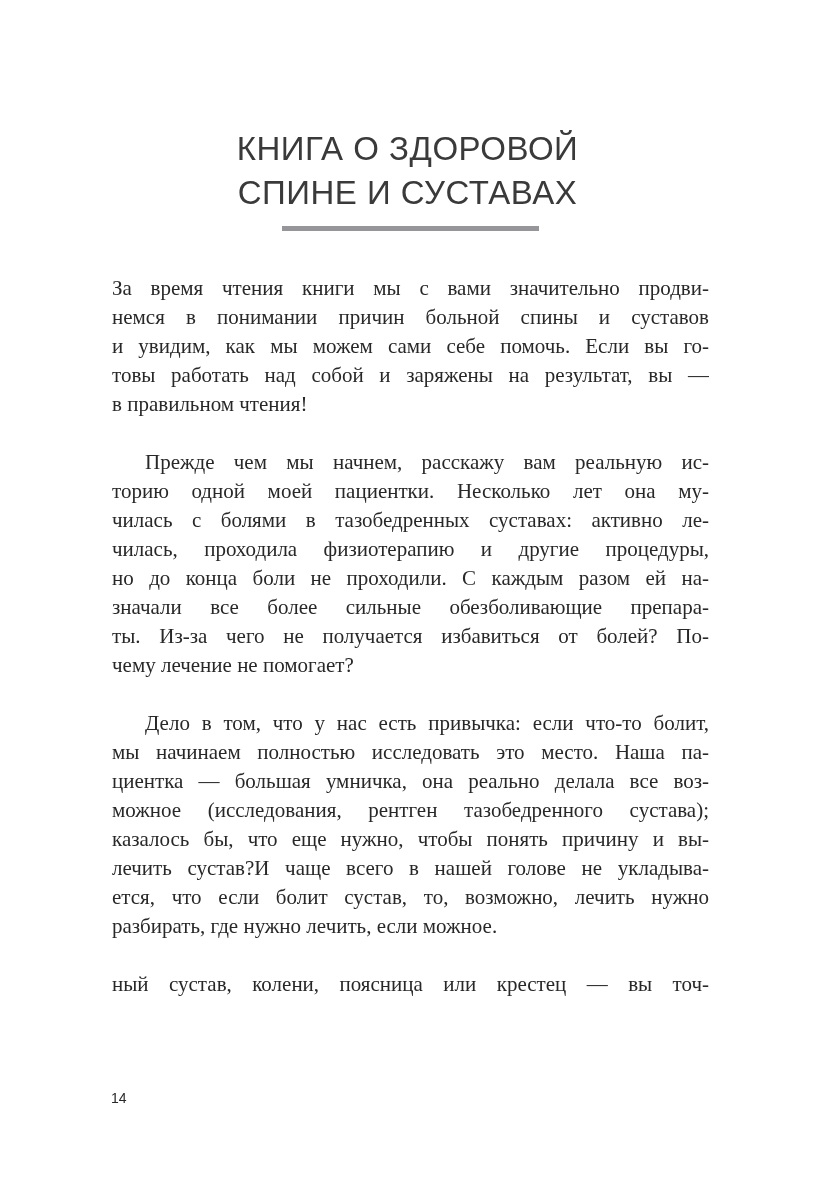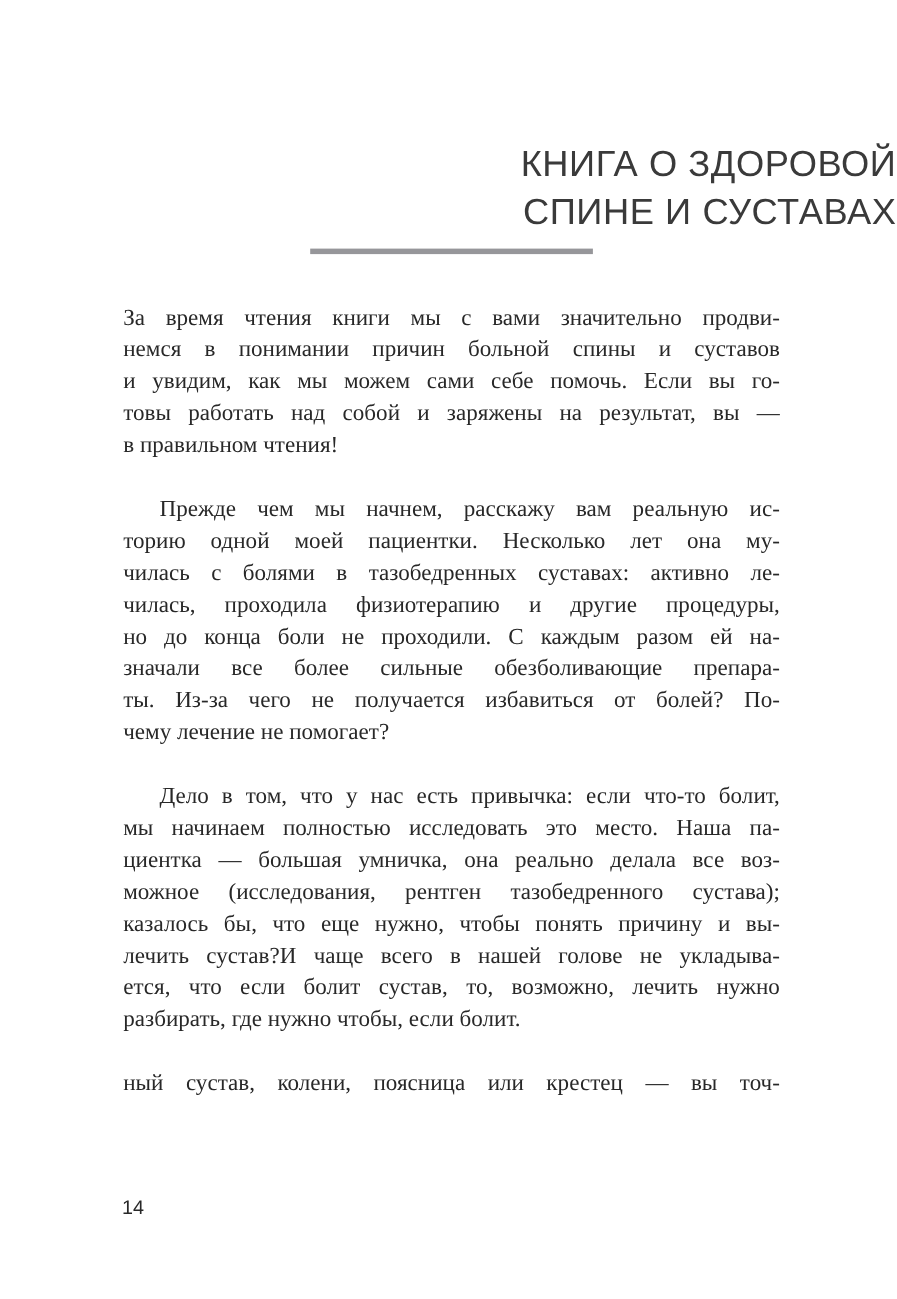--- a/index.html
+++ b/index.html
@@ -13,21 +13,21 @@
     height: 1181px;
     background: var(--bg, #ffffff);
     overflow: hidden;
   }
   .title {
     position: absolute;
     top: 127px;
     left: 0;
     width: 815px;
     margin: 0;
-    text-align: right;
+    text-align: center;
     font-family: "Liberation Sans", sans-serif;
     font-weight: 400;
     font-size: 33px;
     line-height: 44px;
     letter-spacing: 0.5px;
     color: var(--title-color, #3a3a3a);
     white-space: pre-line;
   }
   .divider {
     position: absolute;
@@ -60,21 +60,21 @@
     text-align-last: left;
   }
   .line.indent {
     text-indent: 33px;
   }
   .page-number {
     position: absolute;
     top: 1086px;
     left: 111px;
     font-family: "Liberation Sans", sans-serif;
-    font-size: 18px;
+    font-size: 14px;
     line-height: 24px;
     color: var(--body-color, #282828);
   }
 </style>
 </head>
 <body>
 
 <div class="book-page">
   <h1 class="title">КНИГА О ЗДОРОВОЙ
 СПИНЕ И СУСТАВАХ</h1>
@@ -98,20 +98,20 @@
         <div class="line last">чему лечение не помогает?</div>
       </div>
       <div class="para">
         <div class="line indent">Дело в том, что у нас есть привычка: если что-то болит,</div>
         <div class="line">мы начинаем полностью исследовать это место. Наша па-</div>
         <div class="line">циентка — большая умничка, она реально делала все воз-</div>
         <div class="line">можное (исследования, рентген тазобедренного сустава);</div>
         <div class="line">казалось бы, что еще нужно, чтобы понять причину и вы-</div>
         <div class="line">лечить сустав?И чаще всего в нашей голове не укладыва-</div>
         <div class="line">ется, что если болит сустав, то, возможно, лечить нужно</div>
-        <div class="line last">разбирать, где нужно чтобы, если болит.</div>
+        <div class="line last">разбирать, где нужно лечить, если можное.</div>
       </div>
       <div class="para">
         <div class="line">ный сустав, колени, поясница или крестец — вы точ-</div>
       </div>
     </div>
   <div class="page-number">14</div>
 </div>
 
 </body></html>

